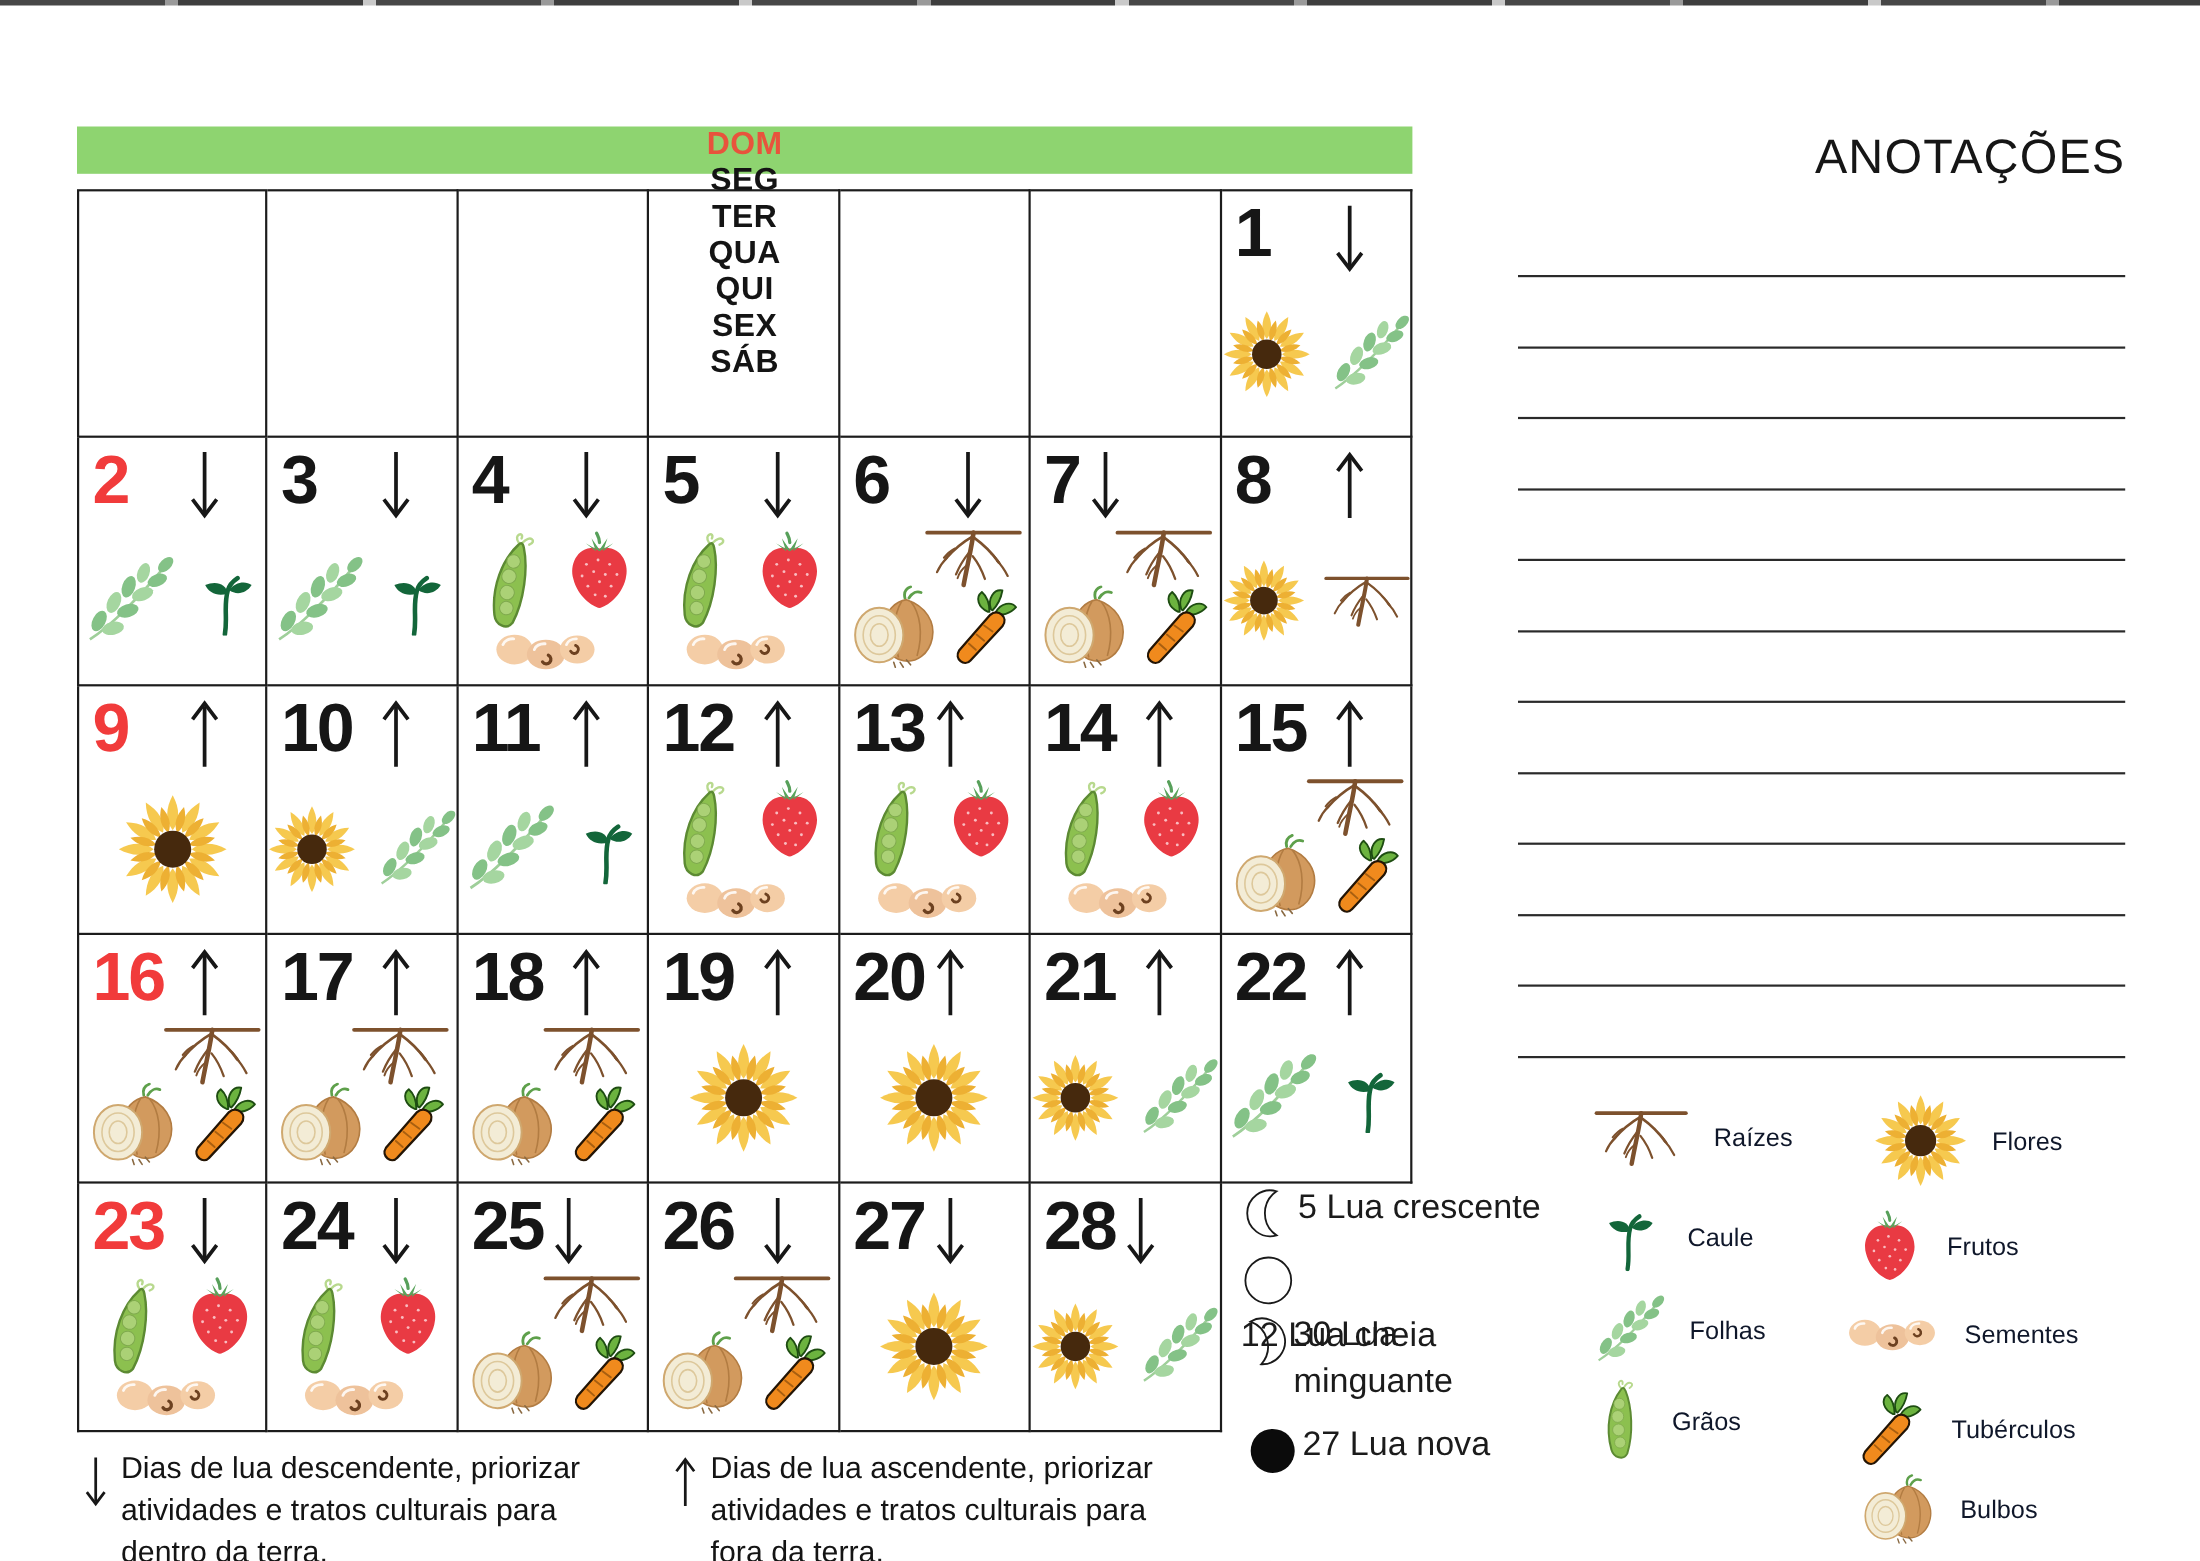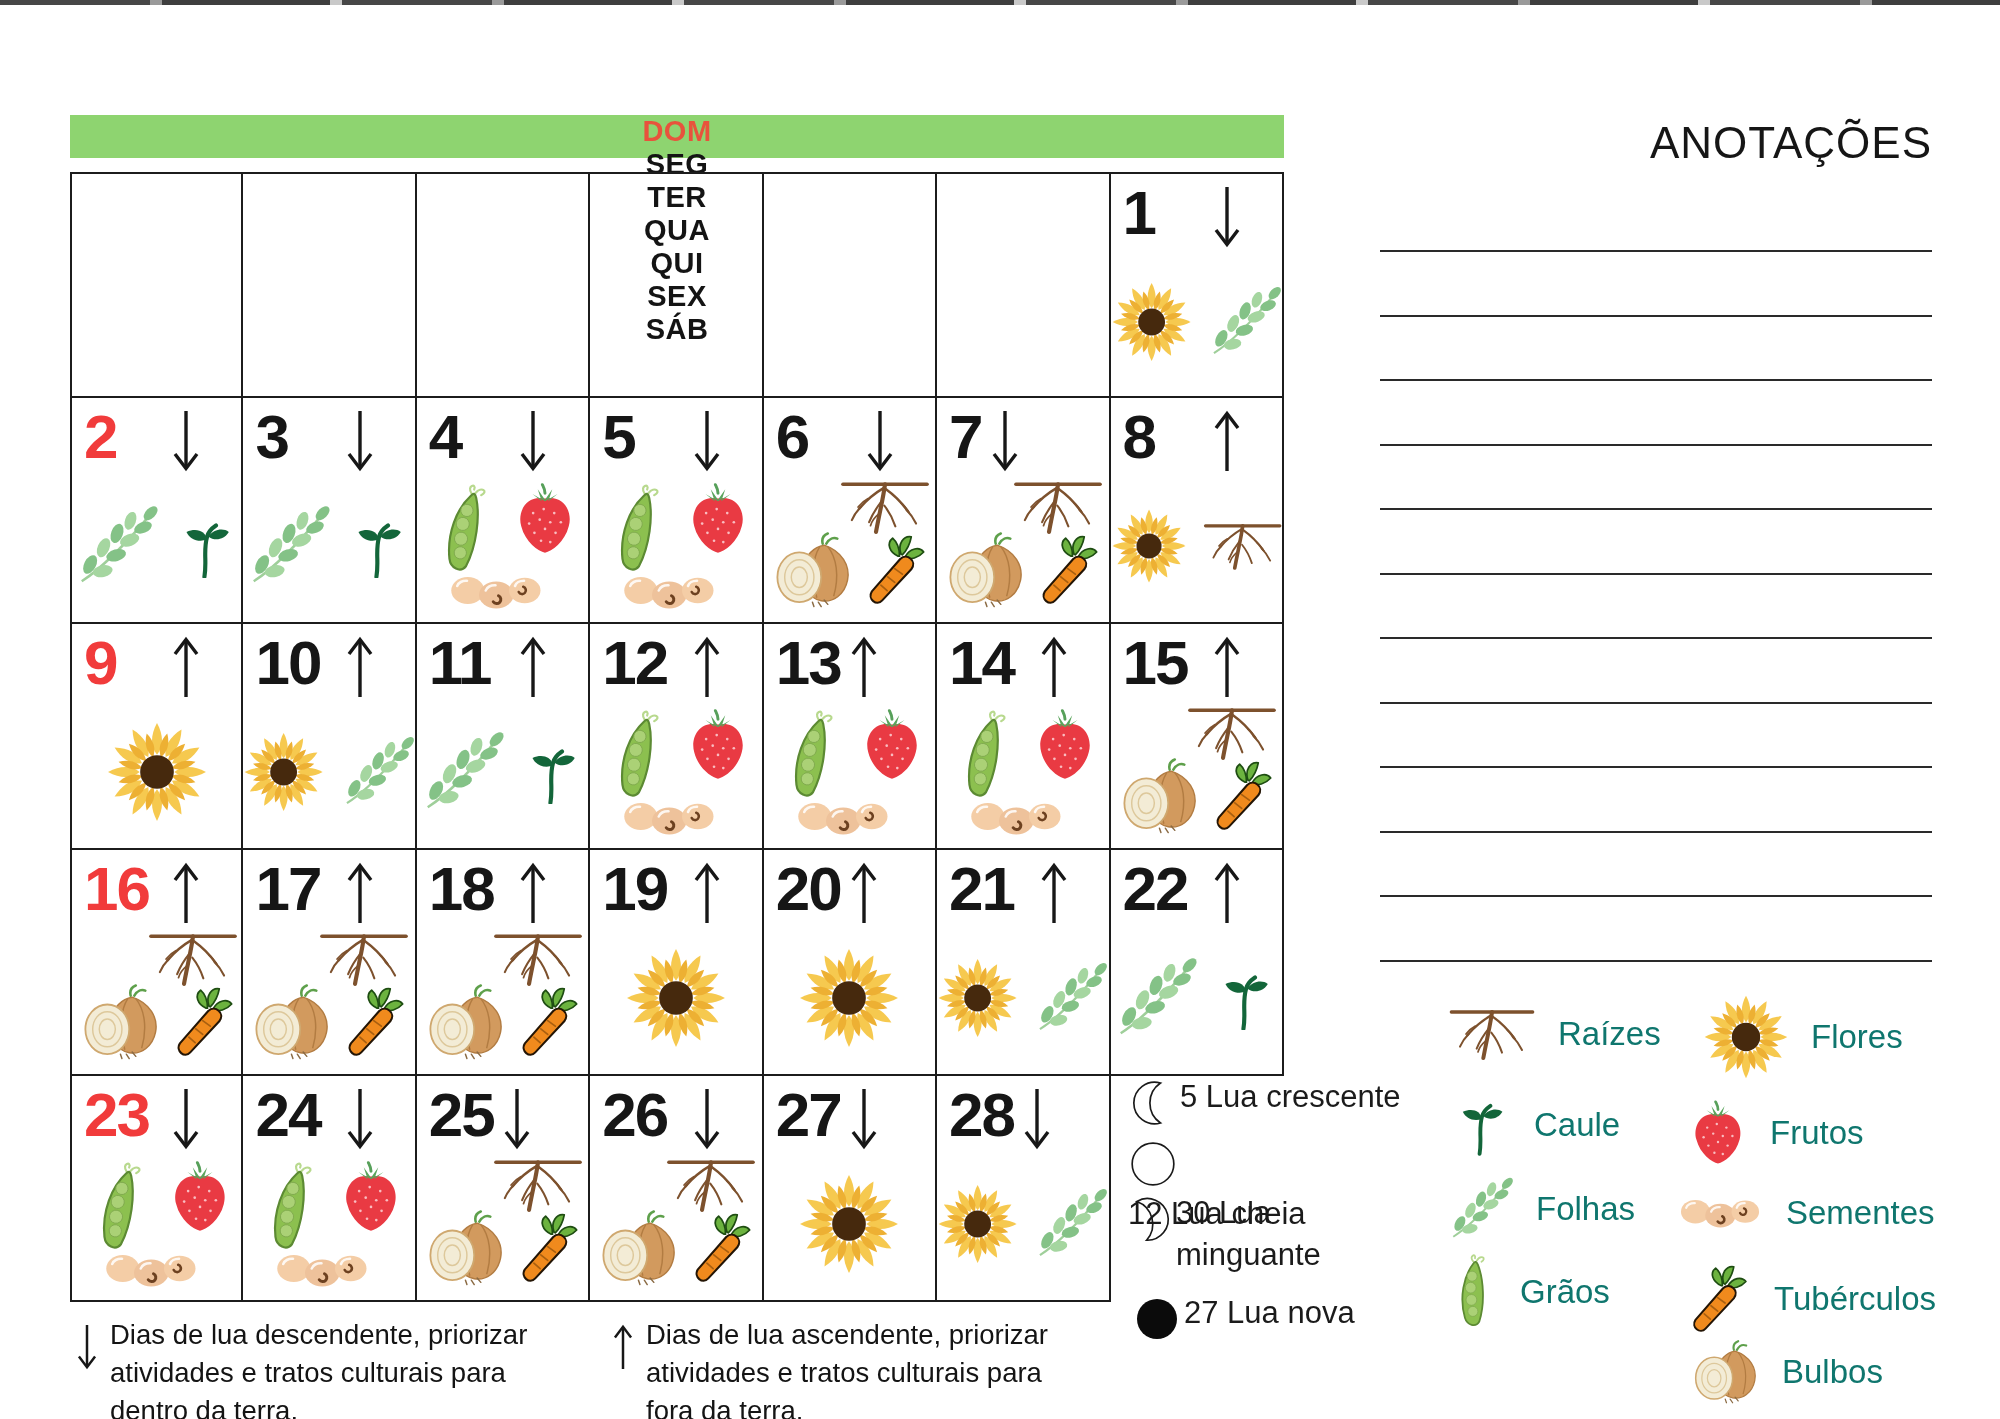--- a/index.html
+++ b/index.html
@@ -43,21 +43,21 @@
                font-size:44px;font-weight:400;letter-spacing:1px;}
   .note-line{position:absolute;left:1380px;width:552px;height:0;border-top:2px solid #2a2a2a;}
   
   .moon-item{position:absolute;display:flex;align-items:flex-start;gap:2px;}
   .moon-item .mico{width:50px;height:54px;flex:none;}
   .moon-item .mlabel{font-size:31px;color:#1b1b1b;line-height:1.35;}
   .moon-item.wrap .mlabel{width:205px;}
   .mico.flip{transform:scaleX(-1) rotate(14deg);}
   
   .leg-item{position:absolute;display:flex;align-items:center;gap:22px;}
-  .leg-item .llabel{font-size:33px;color:#0f766e;}
+  .leg-item .llabel{font-size:23px;color:#0f172a;}
   .leg .t-raizes{width:88px;height:56px;}  .leg .t-caule{width:60px;height:62px;}
   .leg .t-folhas{width:66px;height:66px;}  .leg .t-graos{width:46px;height:88px;}
   .leg .t-flores{width:86px;height:86px;}  .leg .t-frutos{width:60px;height:66px;}
   .leg .t-sementes{width:86px;height:42px;}.leg .t-tuberculos{width:70px;height:74px;}
   .leg .t-bulbos{width:72px;height:64px;}
   
   .footnote{position:absolute;display:flex;gap:12px;align-items:flex-start;}
   .footnote .farrow{width:22px;height:58px;flex:none;margin-top:2px;}
   .footnote .farrow.up{transform:rotate(180deg);}
   .footnote .ftext{font-size:27.5px;line-height:1.38;color:#141414;width:450px;}

